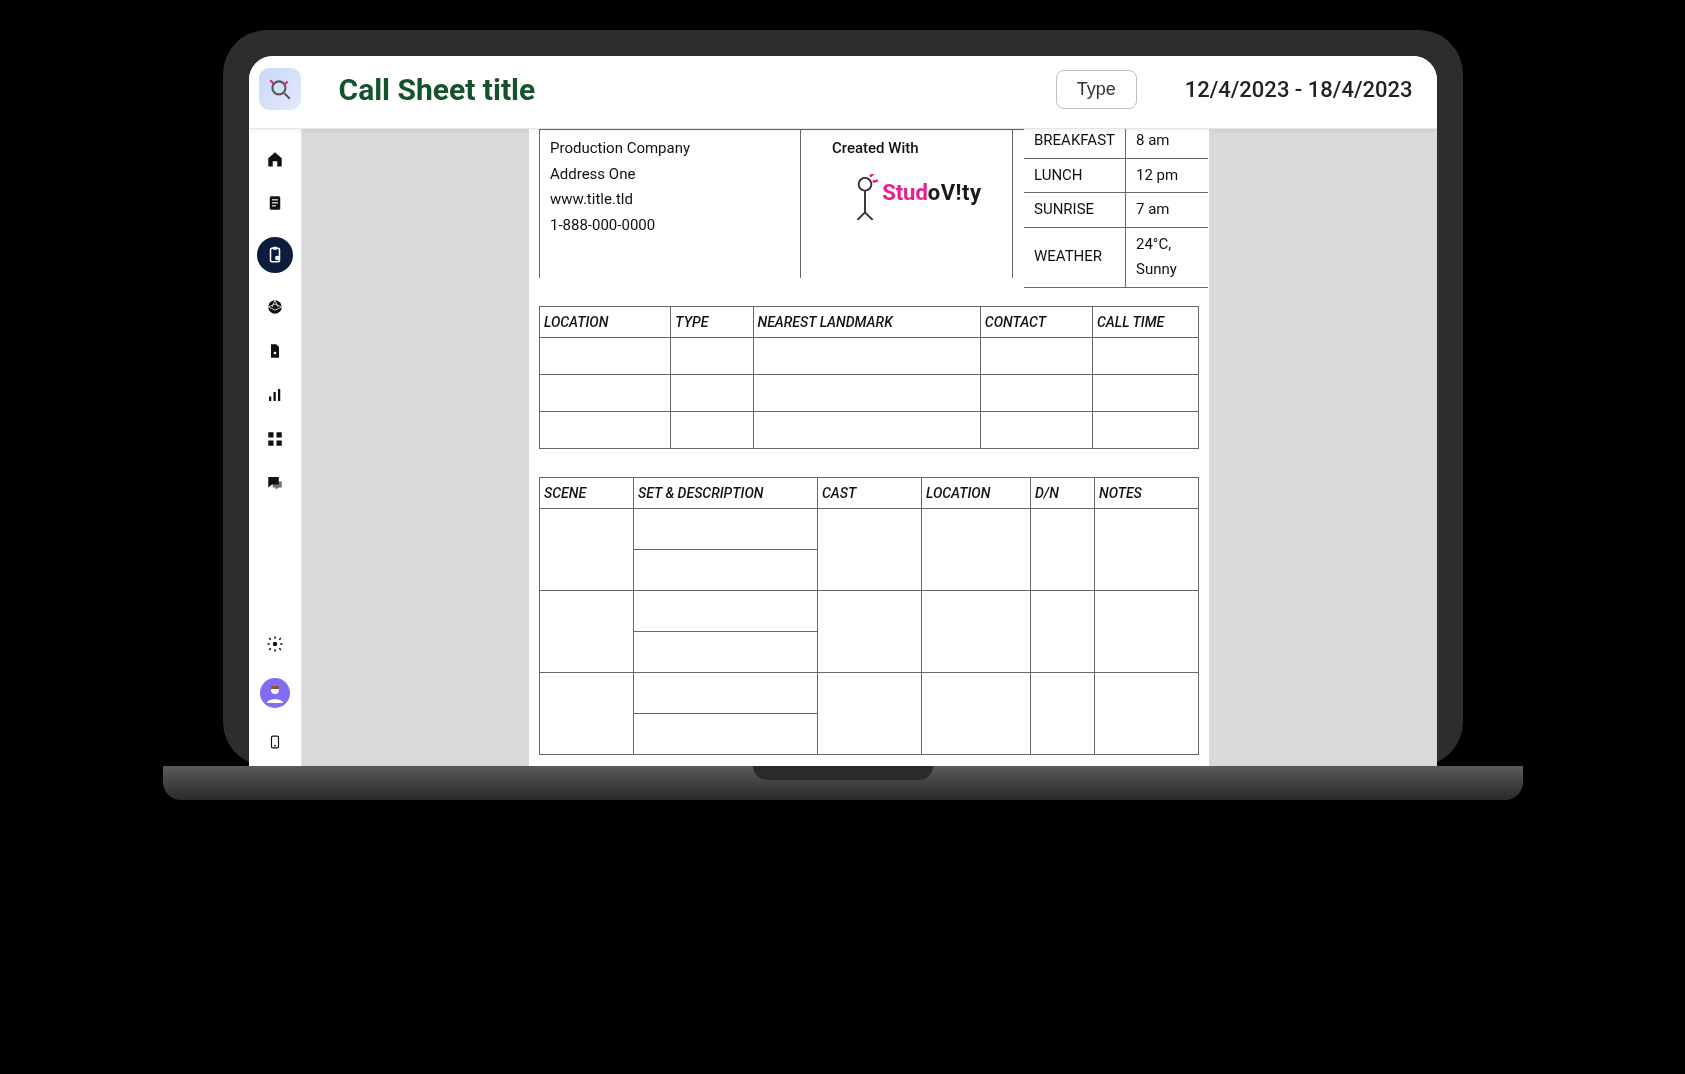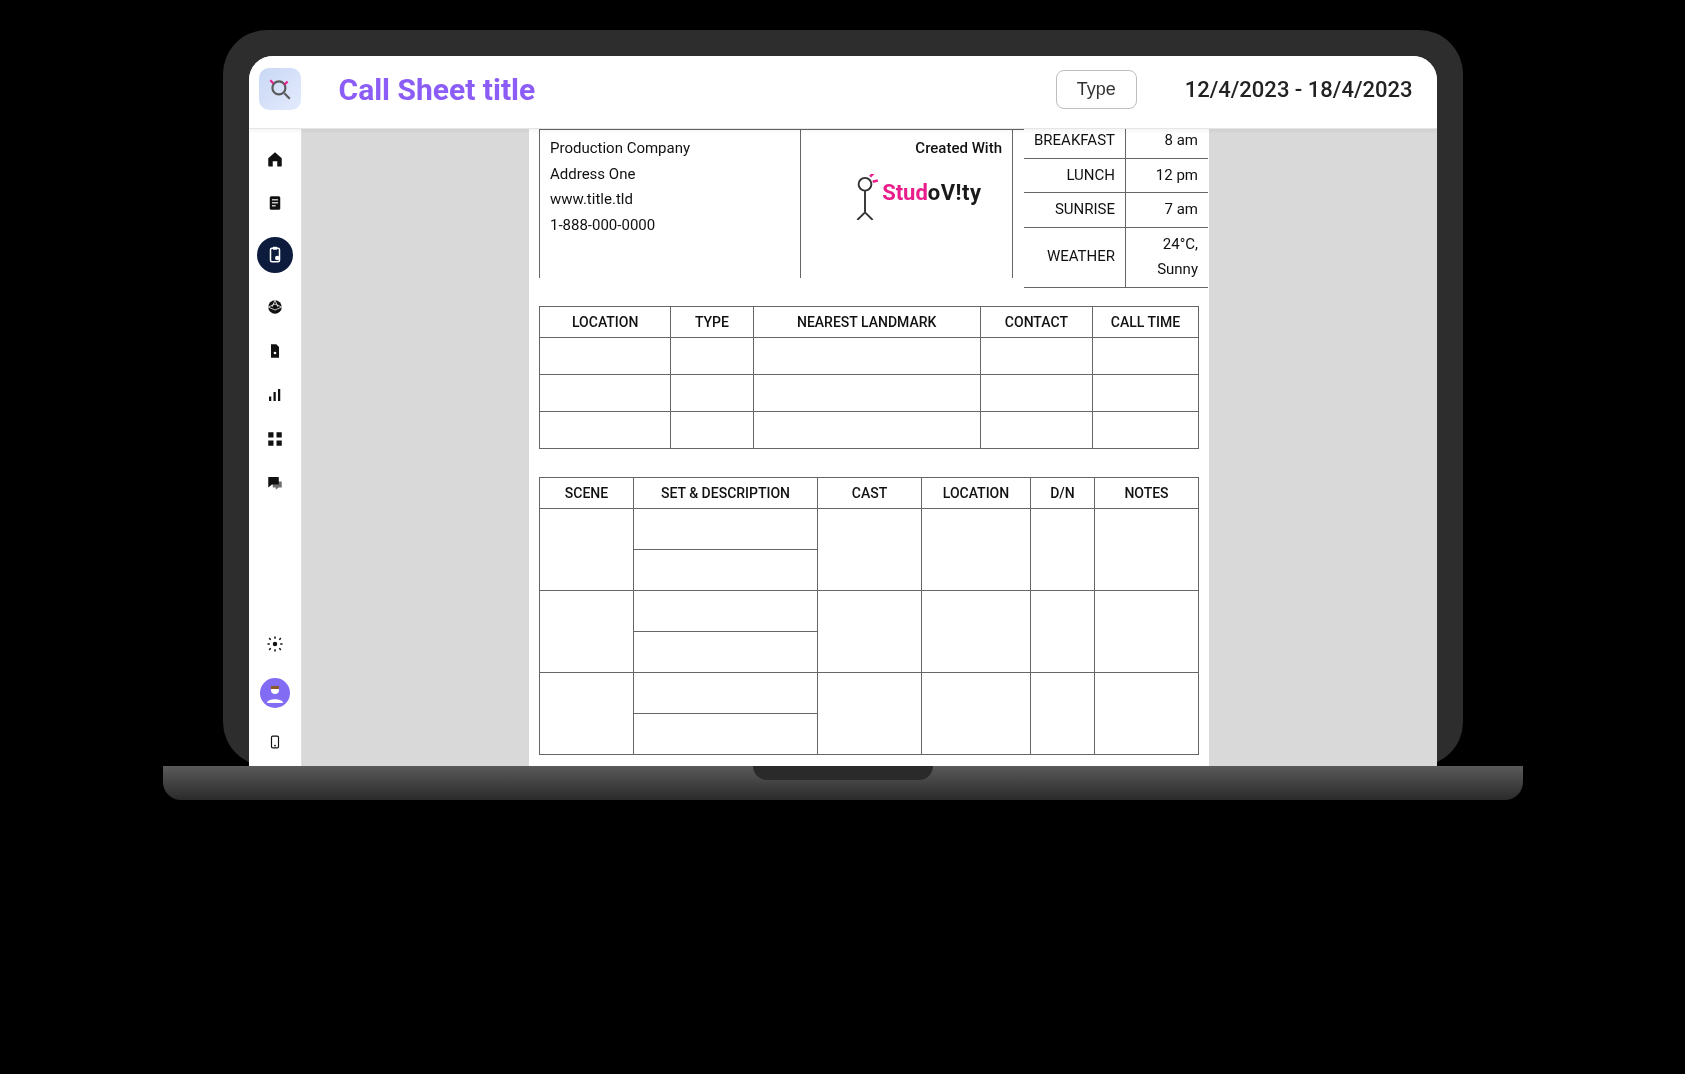--- a/index.html
+++ b/index.html
@@ -63,21 +63,21 @@
   background: linear-gradient(135deg,#c9d8f5,#e3eafc);
   display:flex;
   align-items:center;
   justify-content:center;
   position: relative;
 }
 .title {
   font-size: 30px;
   font-weight: 700;
   flex:1;
-  color:#8b5cf6;
+  color:#14532d;
   margin-left: 20px;
 }
 .type-btn {
   border:1px solid #bdbdbd;
   border-radius: 8px;
   padding: 8px 20px;
   font-size: 18px;
   background:#fff;
   color:#333;
   cursor:pointer;
@@ -154,40 +154,40 @@
 }
 td, th {
   border:1px solid #666;
   padding: 5px 8px;
   font-weight:400;
   color:#111;
   background:#fff;
 }
 th {
   font-weight:500;
-  text-align:center;
+  text-align:left;
+  font-style:italic;
 }
 .header-row {
   display:flex;
   border:1px solid #666;
   margin: 0 10px 28px 10px;
   border-bottom:none;
   gap:21px;
 }
 .header-col {
   border-right:1px solid #666;
   padding: 6px 10px 10px 10px;
   font-size:15px;
   line-height:1.7;
   color:#111;
 }
 .header-col:last-child { border-right:none; padding:0;}
 .info-table td {
   padding: 4px 10px;
-  text-align: right;
 }
 .section-table {
   margin: 0 10px 28px 10px;
   width: calc(100% - 20px);
 }
 .section-table th {
   font-size: 14px;
   font-weight:500;
   padding: 7px 4px;
 }
@@ -310,21 +310,21 @@
         <div class="canvas">
           <div class="page">
 
             <div class="header-row">
               <div class="header-col" style="width:240px">
                 <div>Production Company</div>
                 <div>Address One</div>
                 <div>www.title.tld</div>
                 <div>1-888-000-0000</div>
               </div>
-              <div class="header-col" style="width:170px;text-align:right">
+              <div class="header-col" style="width:170px;text-align:left">
                 <div style="font-weight:500">Created With</div>
                 <div class="logo-area" style="height:70px">
                   <div style="position:relative">
                     <svg width="26" height="46" viewBox="0 0 20 36" style="vertical-align:middle">
                       <circle cx="10" cy="8" r="5" fill="none" stroke="#333" stroke-width="1.5"></circle>
                       <line x1="10" y1="13" x2="10" y2="30" stroke="#333" stroke-width="1.5"></line>
                       <line x1="10" y1="30" x2="4" y2="36" stroke="#333" stroke-width="1.5"></line>
                       <line x1="10" y1="30" x2="16" y2="36" stroke="#333" stroke-width="1.5"></line>
                       <line x1="14" y1="2" x2="17" y2="-1" stroke="#e91e8c" stroke-width="2"></line>
                       <line x1="16" y1="6" x2="20" y2="5" stroke="#e91e8c" stroke-width="2"></line>

